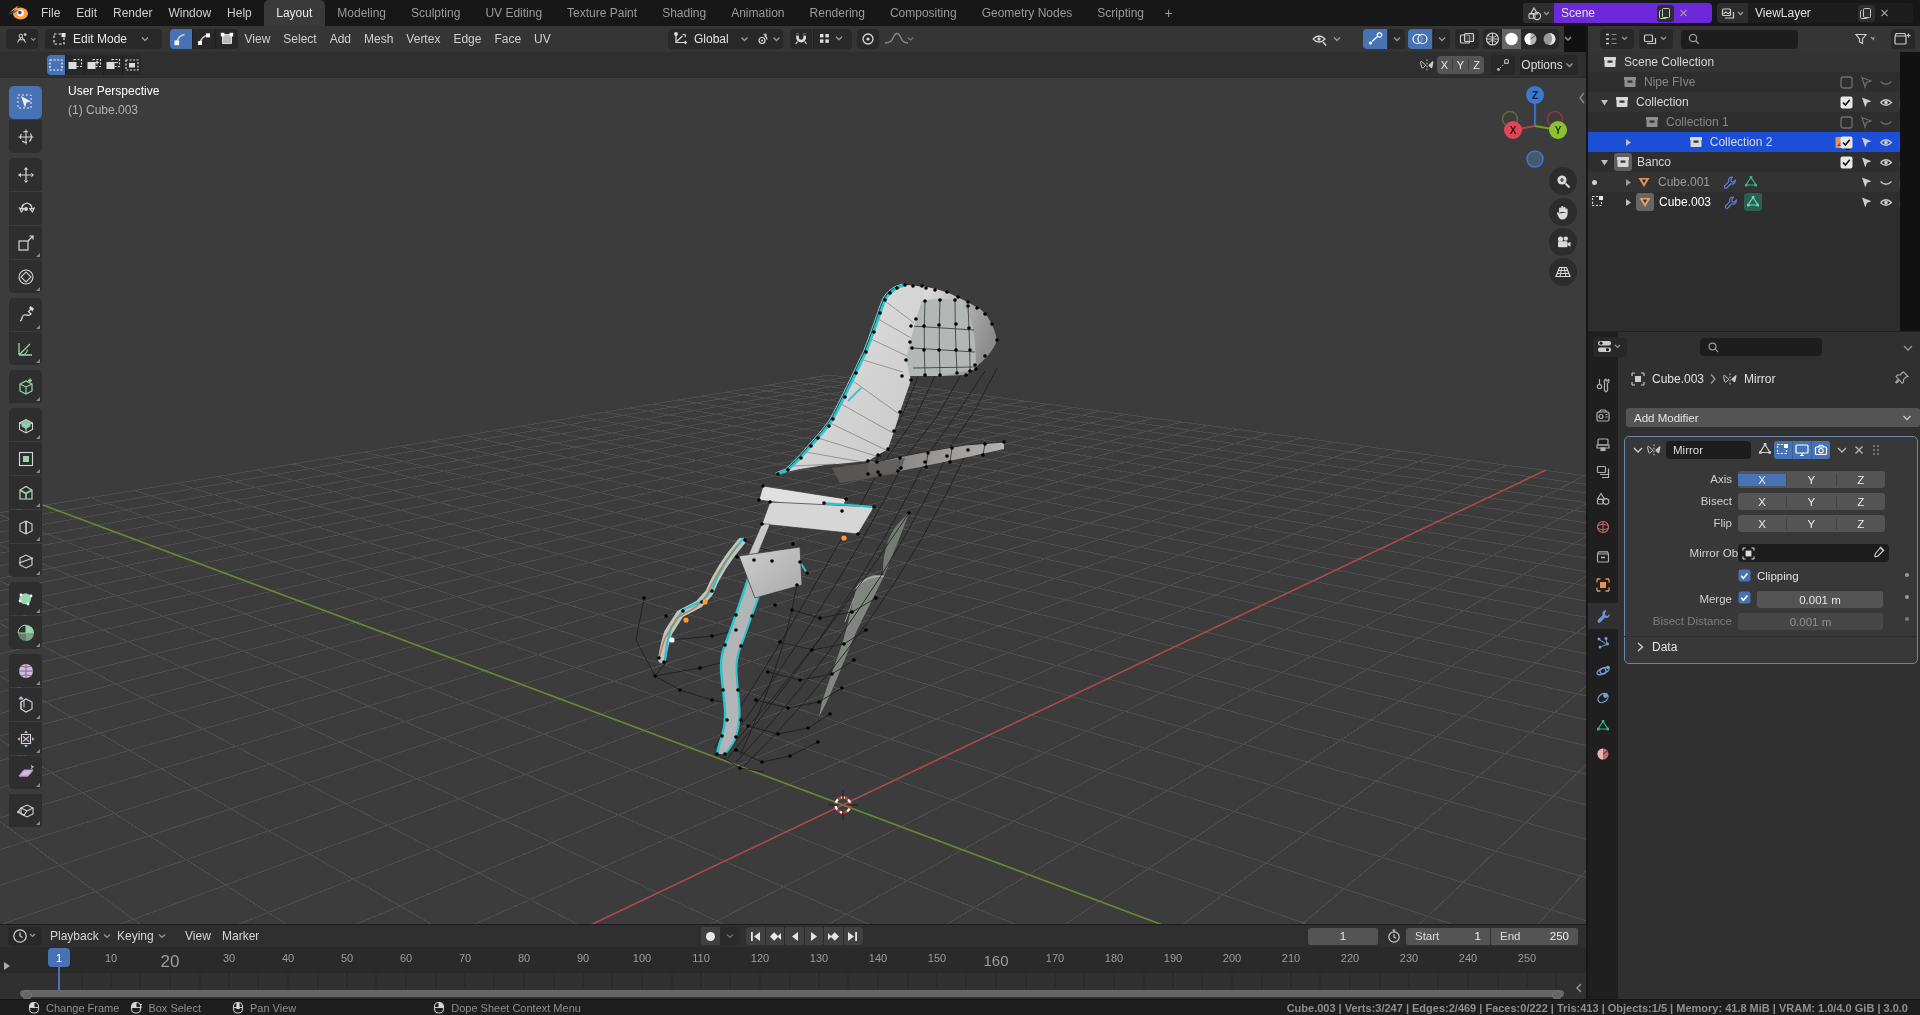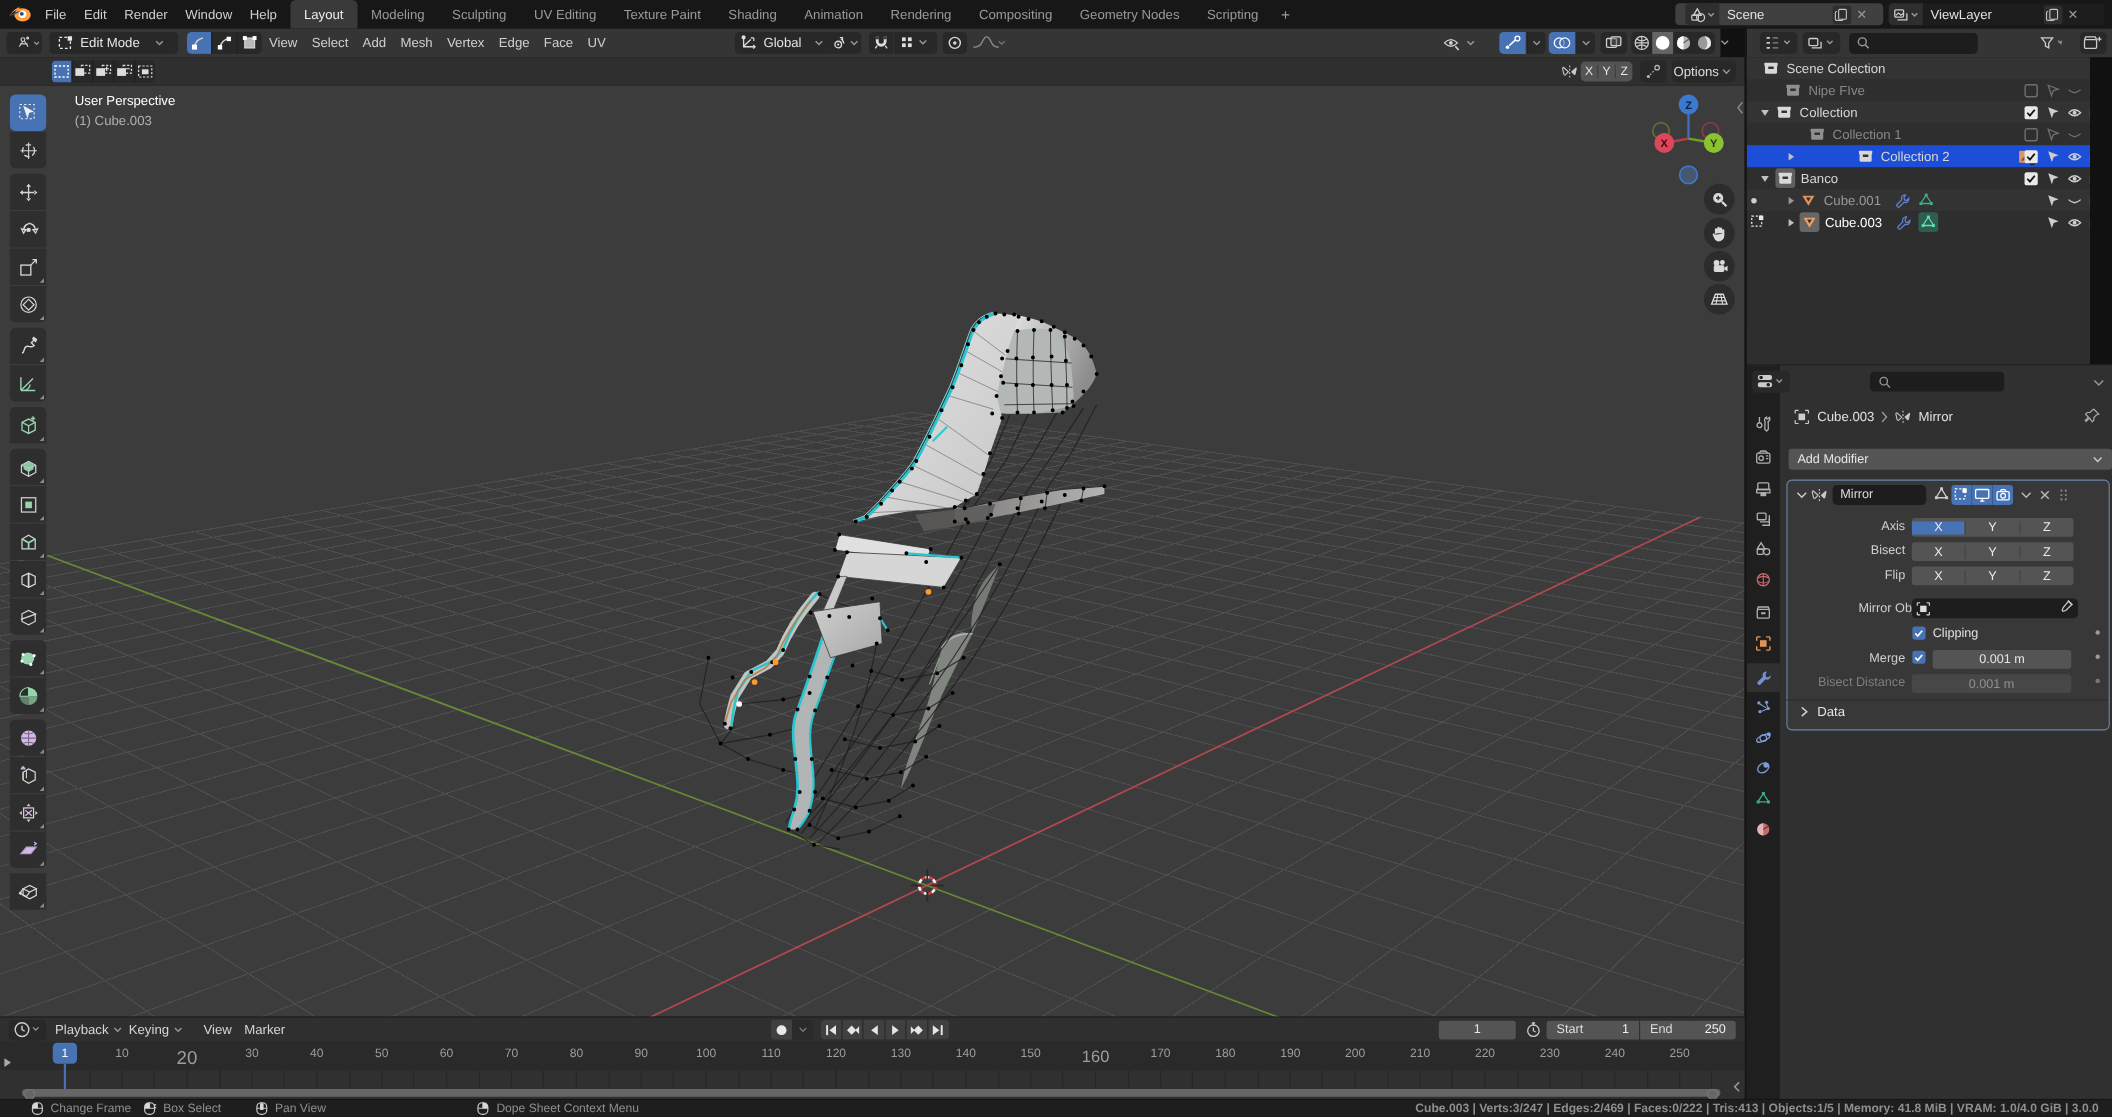--- a/index.html
+++ b/index.html
@@ -376,21 +376,21 @@
       <div class="wtab">Sculpting</div>
       <div class="wtab">UV Editing</div>
       <div class="wtab">Texture Paint</div>
       <div class="wtab">Shading</div>
       <div class="wtab">Animation</div>
       <div class="wtab">Rendering</div>
       <div class="wtab">Compositing</div>
       <div class="wtab">Geometry Nodes</div>
       <div class="wtab">Scripting</div>
       <div class="wtab" style="font-size:14px;color:#9a9a9a;padding:0 8px">+</div>
-      <div class="abs row" style="left:1523px;top:3px;width:189px;height:20px;background:#404040;border-radius:4px;justify-content:center;">
+      <div class="abs row" style="left:1523px;top:3px;width:189px;height:20px;background:#6d28d9;border-radius:4px;">
         <div class="row" style="background:#2e2e2e;border-radius:4px 0 0 4px;height:20px;padding:0 3px;">
           <svg width="16" height="16" viewBox="0 0 16 16">
             <circle cx="11" cy="11" r="3.6" fill="none" stroke="#ccc" stroke-width="1.2"></circle>
             <path d="M8 3 L11.5 9 L4.5 9 Z" fill="none" stroke="#ccc" stroke-width="1.2"></path>
             <rect x="3" y="8.6" width="6" height="4.6" rx="1" fill="none" stroke="#ccc" stroke-width="1.1"></rect>
           </svg>
           <svg width="9" height="16" viewBox="0 0 9 16">
             <path d="M2 7l2.5 2.5L7 7" fill="none" stroke="#9a9a9a" stroke-width="1.3"></path>
           </svg>
         </div>

